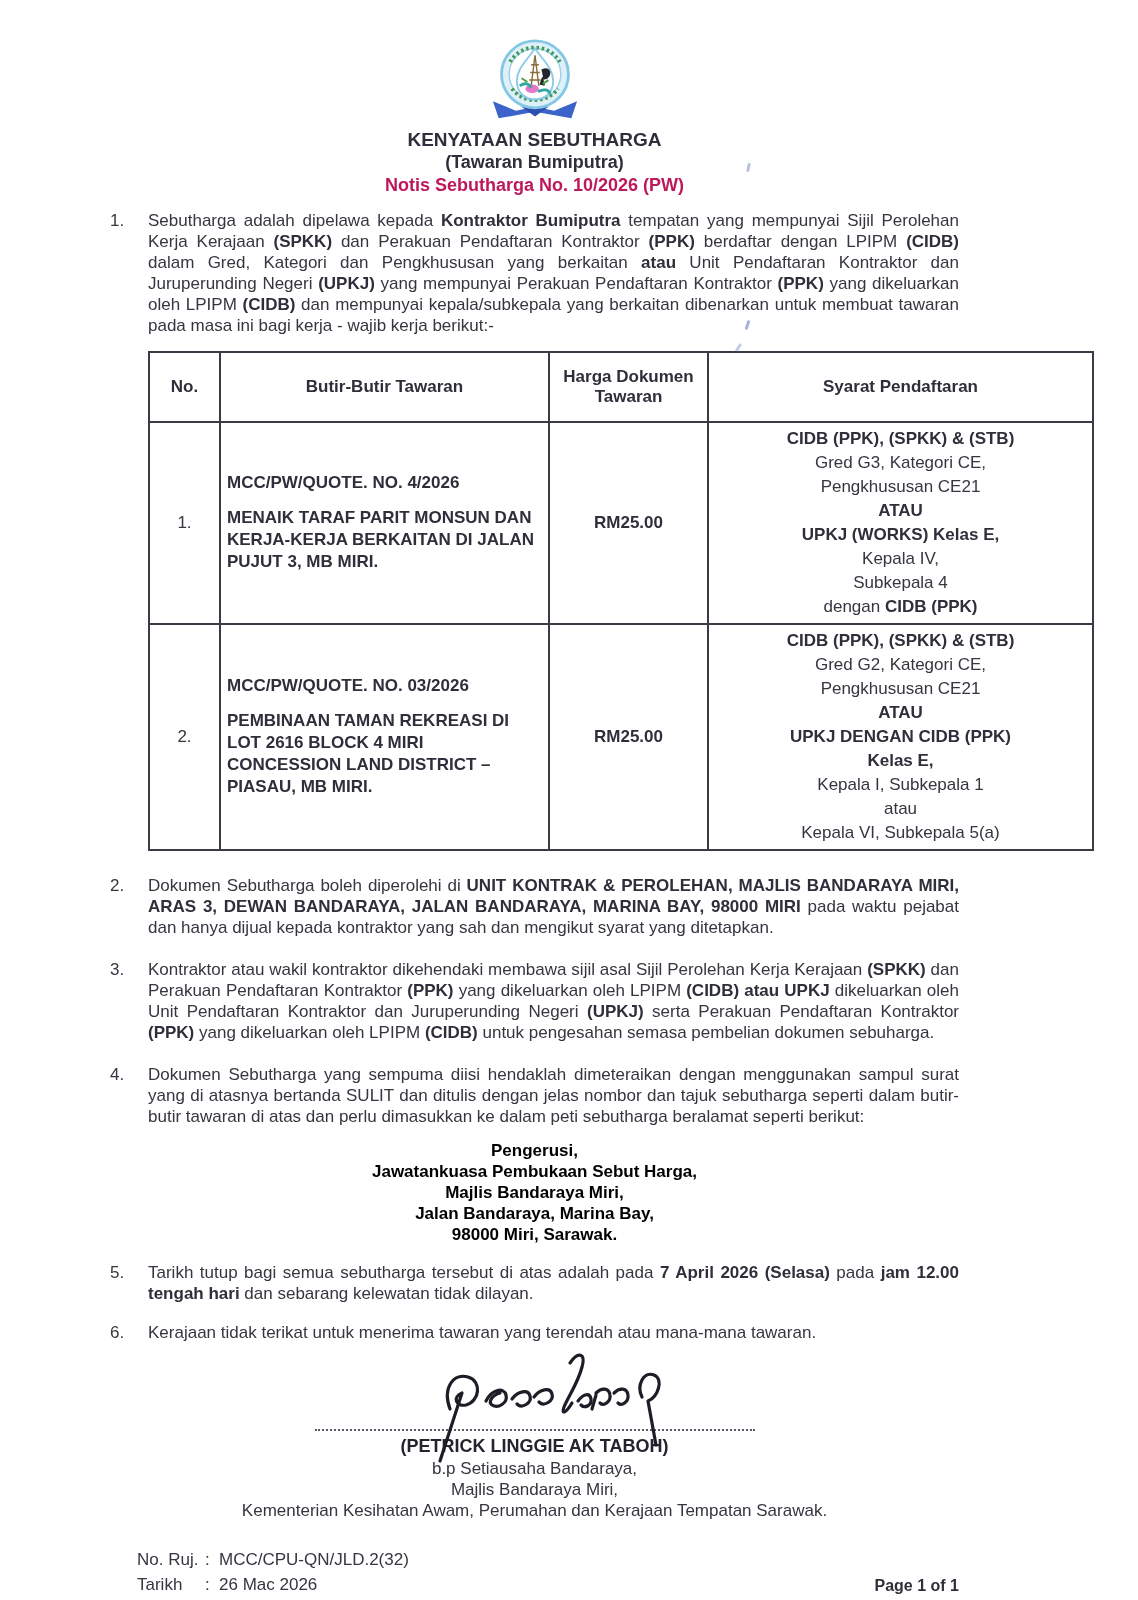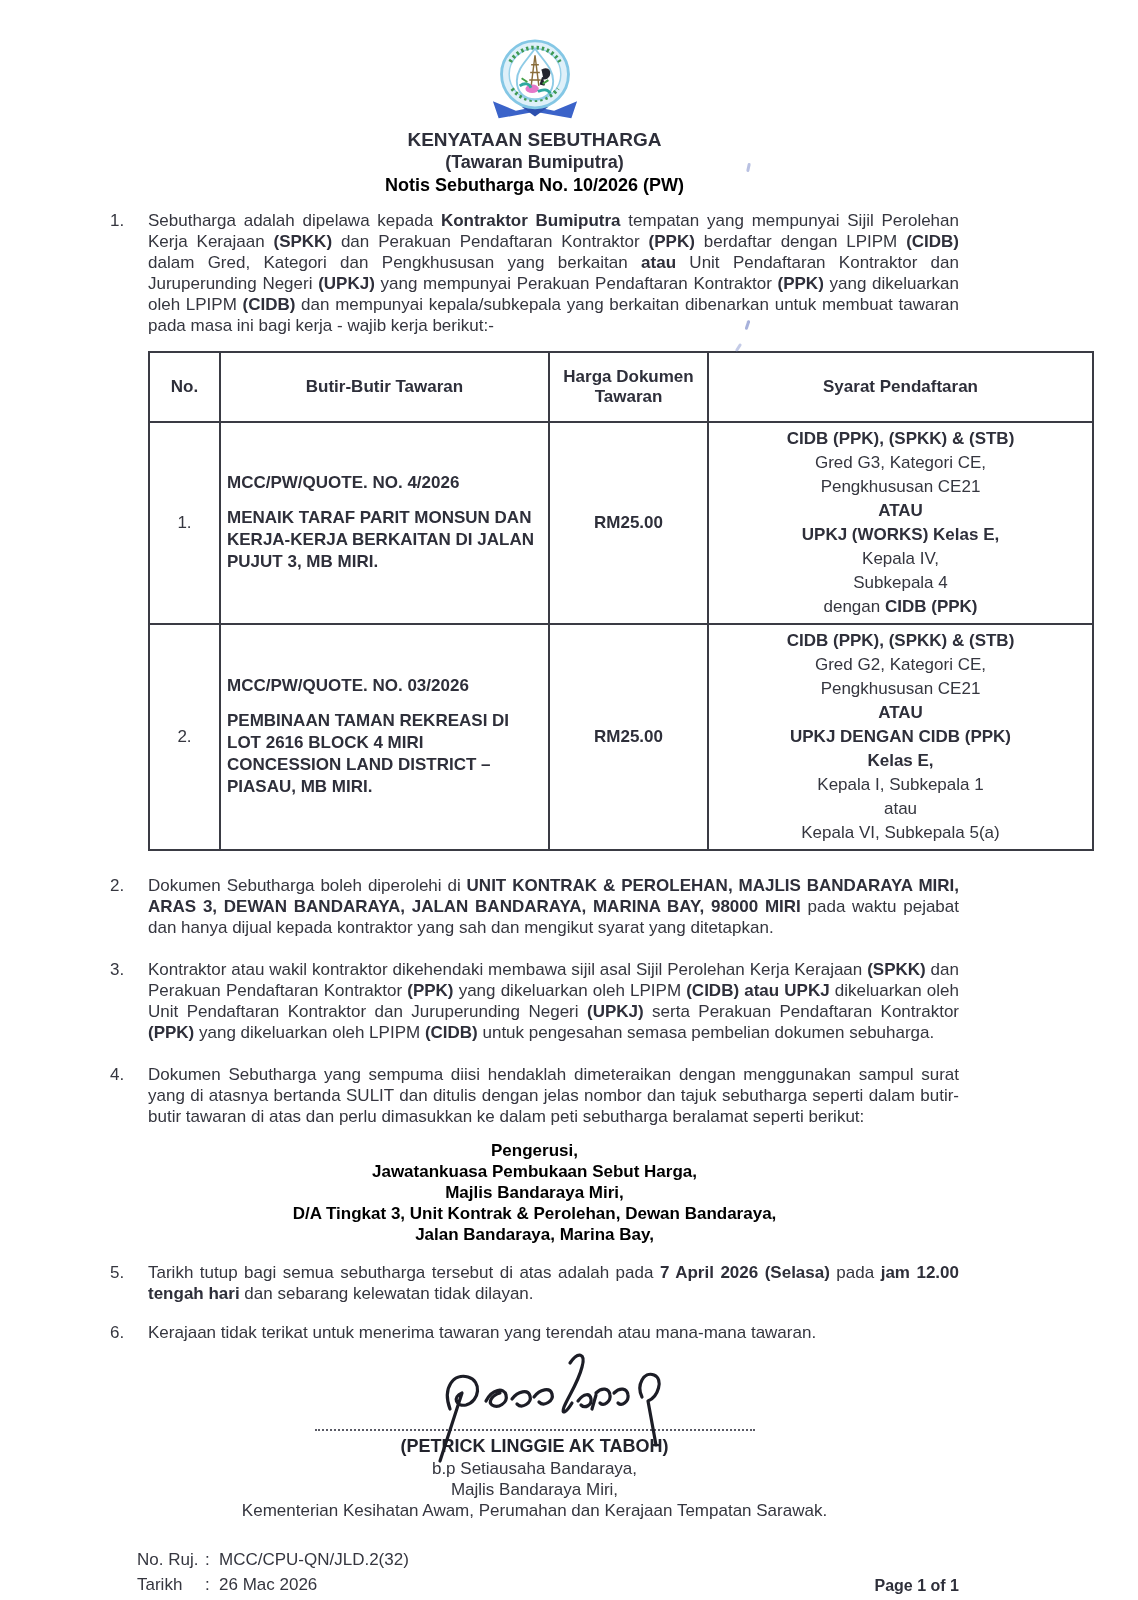--- a/index.html
+++ b/index.html
@@ -14,21 +14,21 @@
     box-sizing: border-box;
     width: 1060px; height: 1600px;
     padding: 38px 101px 0 110px;
     position: relative;
   }
   
   .header { text-align: center; }
   .logo-wrap { display: flex; justify-content: center; margin-bottom: 2px; }
   .doc-title { font-size: 19px; font-weight: 700; line-height: 23px; color: #2e2f3a; }
   .doc-subtitle { font-size: 18px; font-weight: 700; line-height: 23px; color: #2e2f3a; }
-  .doc-notice { font-size: 18px; font-weight: 700; line-height: 23px; color: #000000; margin-bottom: 13px; position: relative; display: inline-block;}
+  .doc-notice { font-size: 18px; font-weight: 700; line-height: 23px; color: #be185d; margin-bottom: 13px; position: relative; display: inline-block;}
   
   .para { display: flex; font-size: 17px; line-height: 21px; margin-bottom: 21px; }
   .para-no { width: 38px; flex: 0 0 38px; }
   .para-body { flex: 1; text-align: justify; }
   .para-body b, .rich b { font-weight: 700; color: #2e2f3a; }
   
   table.quote-table {
     border-collapse: collapse;
     margin: -6px 0 24px 38px;
     width: 888px;
@@ -181,22 +181,22 @@
 
   <div class="para" style="margin-bottom:13px;">
     <div class="para-no">4.</div>
     <div class="para-body rich"><span>Dokumen Sebutharga yang sempuma diisi hendaklah dimeteraikan dengan menggunakan sampul surat yang di atasnya bertanda SULIT dan ditulis dengan jelas nombor dan tajuk sebutharga seperti dalam butir-butir tawaran di atas dan perlu dimasukkan ke dalam peti sebutharga beralamat seperti berikut:</span></div>
   </div>
 
   <div class="address">
     <div>Pengerusi,</div>
     <div>Jawatankuasa Pembukaan Sebut Harga,</div>
     <div>Majlis Bandaraya Miri,</div>
-    <div>D/A Tingkat 3, Unit Kontrak &amp; Perolehan, Dewan Bandaraya,</div>
     <div>Jalan Bandaraya, Marina Bay,</div>
+    <div>98000 Miri, Sarawak.</div>
   </div>
 
   <div class="para" style="margin-bottom:18px;">
     <div class="para-no">5.</div>
     <div class="para-body rich"><span>Tarikh tutup bagi semua sebutharga tersebut di atas adalah pada </span><b>7 April 2026 (Selasa)</b><span> pada </span><b>jam 12.00 tengah hari</b><span> dan sebarang kelewatan tidak dilayan.</span></div>
   </div>
 
   <div class="para" style="margin-bottom:6px;">
     <div class="para-no">6.</div>
     <div class="para-body rich"><span>Kerajaan tidak terikat untuk menerima tawaran yang terendah atau mana-mana tawaran.</span></div>

